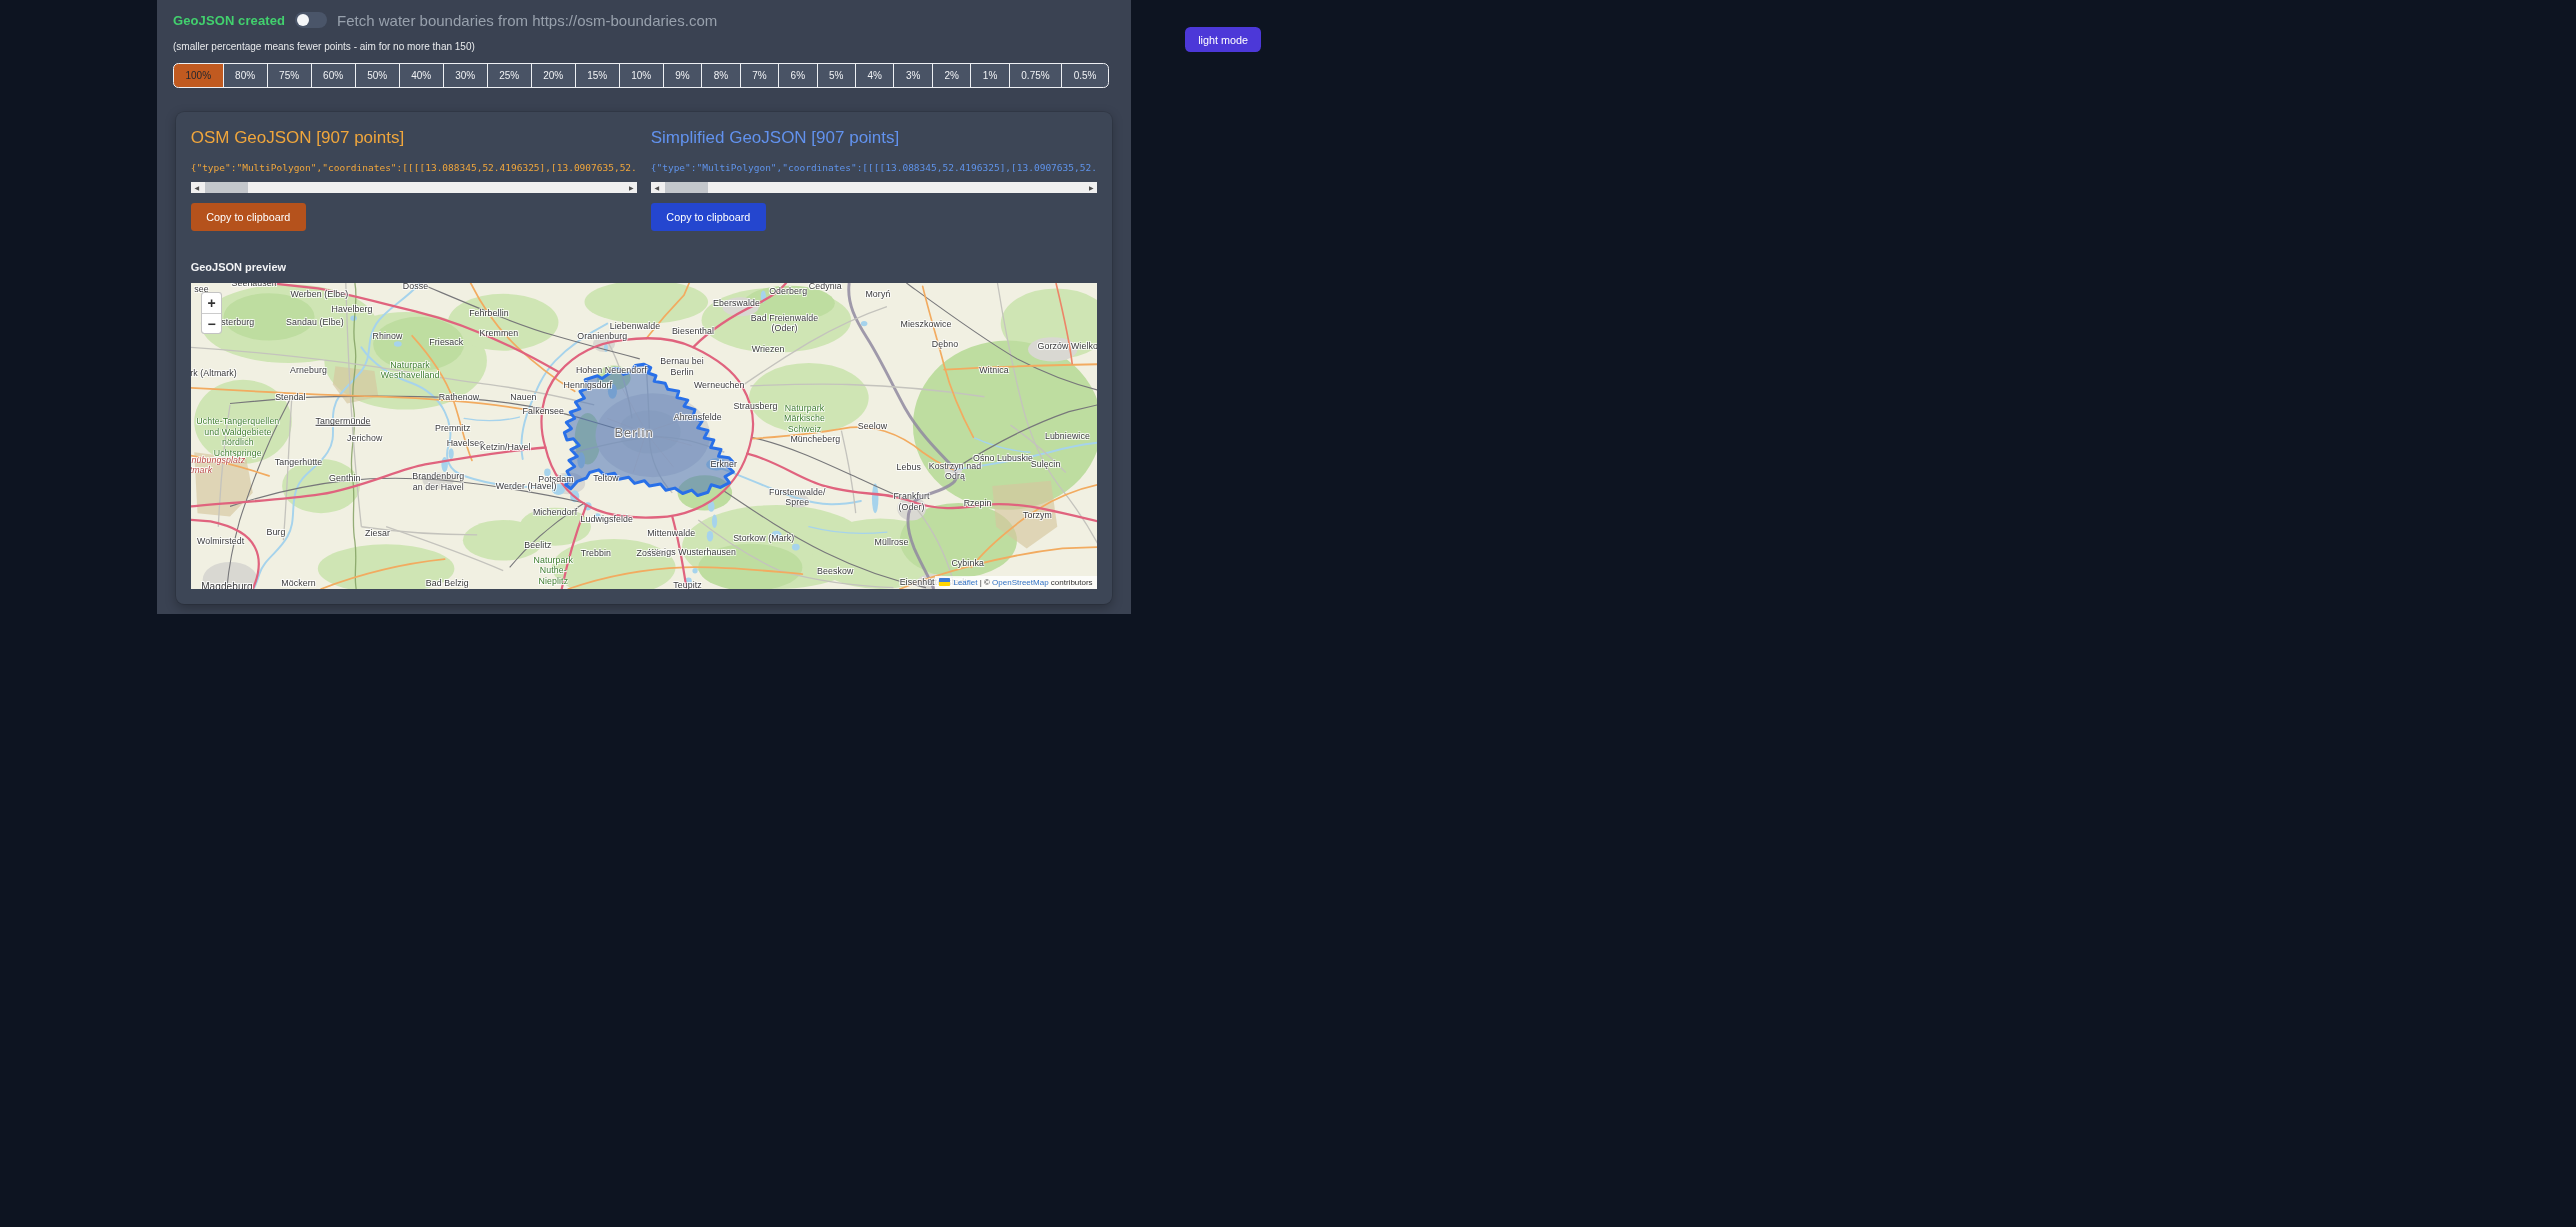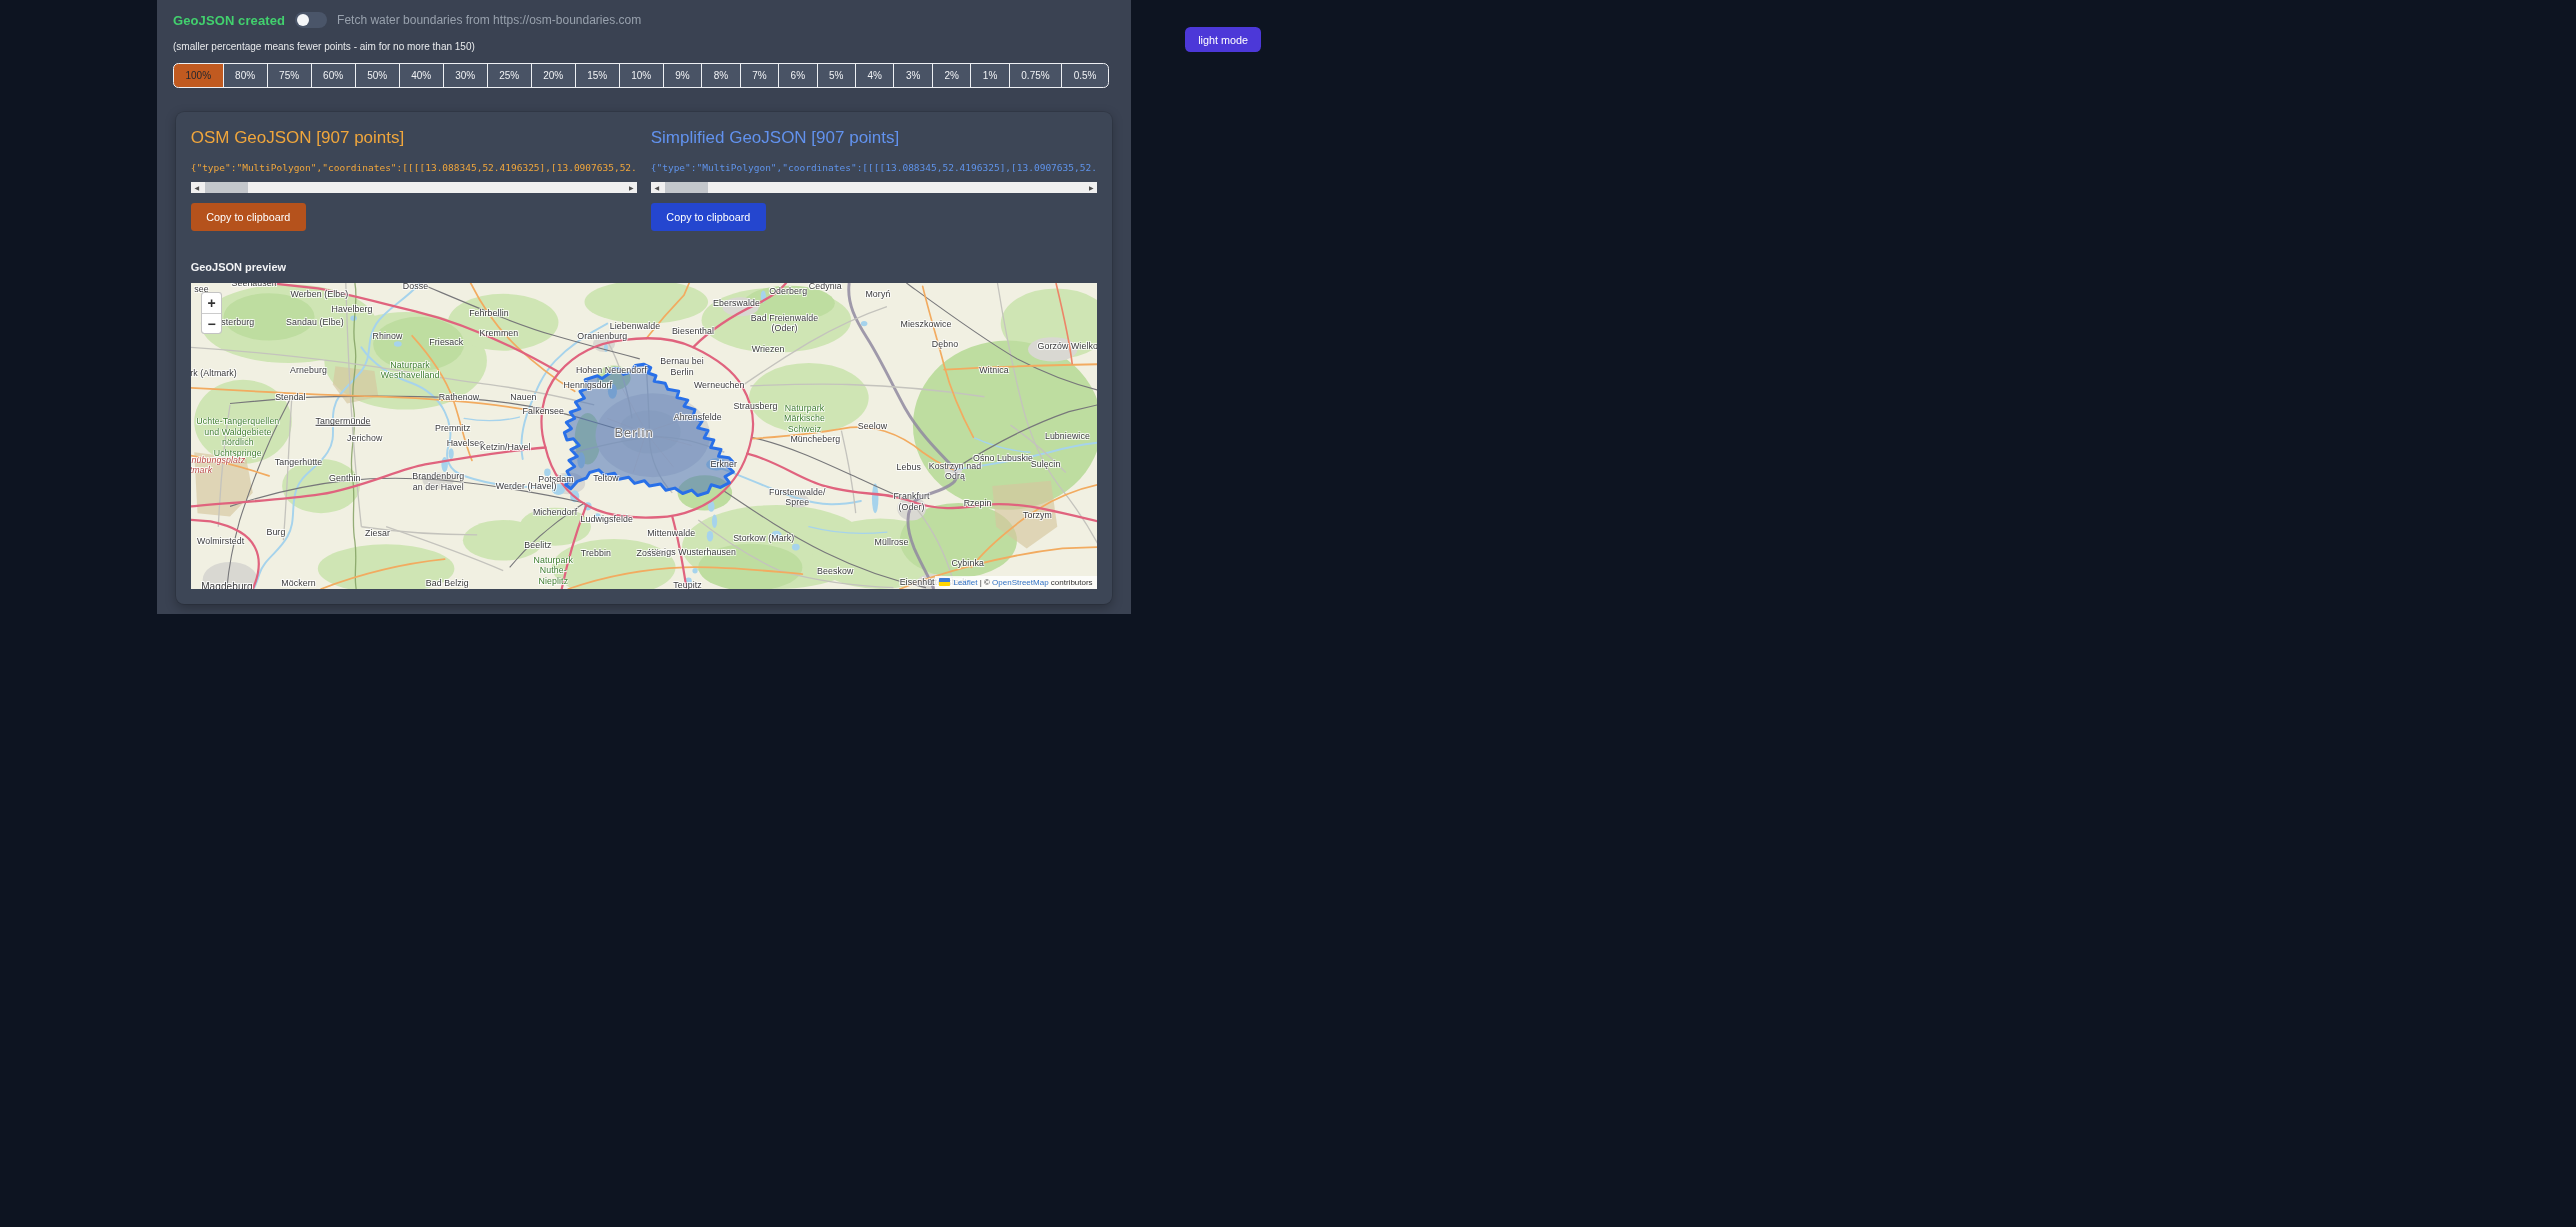--- a/index.html
+++ b/index.html
@@ -11,21 +11,21 @@
   html,body{margin:0;padding:0}
   body{width:1288px;height:614px;background:var(--page-dark);font-family:"Liberation Sans",sans-serif;overflow:hidden;position:relative}
   .column{position:absolute;left:157px;top:0;width:974px;height:614px;background:var(--column-bg);padding:6.8px 16px 0}
   .light-mode{position:absolute;right:27px;top:27px;height:25px;padding:0 13px;background:var(--light-mode-purple);
     color:#fff;border:none;border-radius:5.4px;font-size:10.8px;font-family:inherit;cursor:pointer;z-index:5}
   
   .status-row{display:flex;align-items:center;gap:10px;height:21.6px;margin-top:2.7px}
   .status{color:var(--status-green);font-size:13px;font-weight:600;letter-spacing:0.1px}
   .toggle{width:32px;height:16px;border-radius:8px;background:#4a5569;position:relative;display:inline-block;cursor:pointer;flex:none}
   .toggle .knob{position:absolute;left:2px;top:2px;width:12px;height:12px;border-radius:50%;background:#f4f6f8}
-  .toggle-label{color:#98a1ad;font-size:12px}
+  .toggle-label{color:#98a1ad;font-size:15px}
   .hint{margin-top:9.5px;color:#e8eaec;font-size:10px}
   .percent-row{margin-top:11.5px;display:flex;align-items:stretch}
   .pct{height:25px;padding:0 11.5px;font-size:10px;font-family:inherit;color:#f0f2f5;background:#495365;
     border:1px solid #eef0f4;margin-left:-1px;cursor:pointer}
   .pct:first-child{border-radius:5.4px 0 0 5.4px;margin-left:0}
   .pct:last-child{border-radius:0 5.4px 5.4px 0}
   .pct.sel{background:var(--selected-orange);color:#23272e;font-weight:500}
   
   .card{margin:24px 2.7px 9.5px;background:var(--card-bg);border-radius:8px;padding:15px;
     box-shadow:0 0 0 0.7px rgba(0,0,0,.12),0 3.4px 10.8px rgba(0,0,0,.28)}

